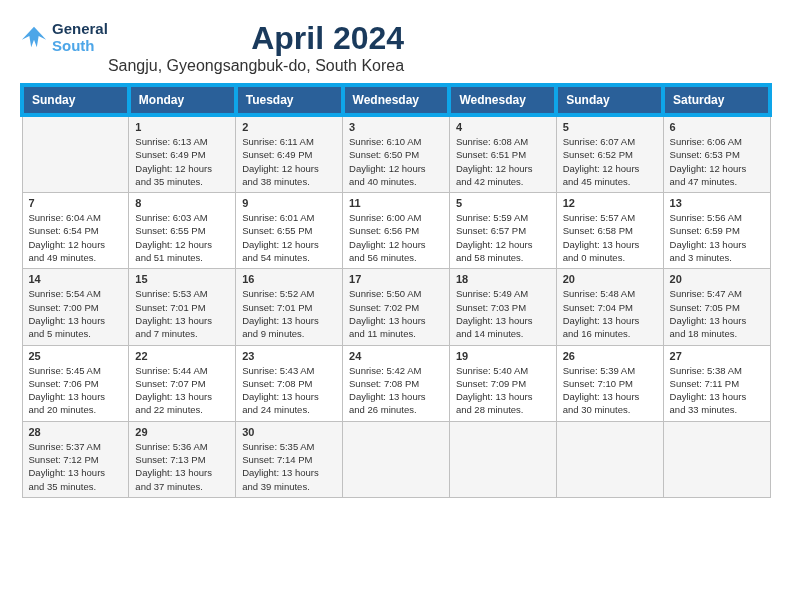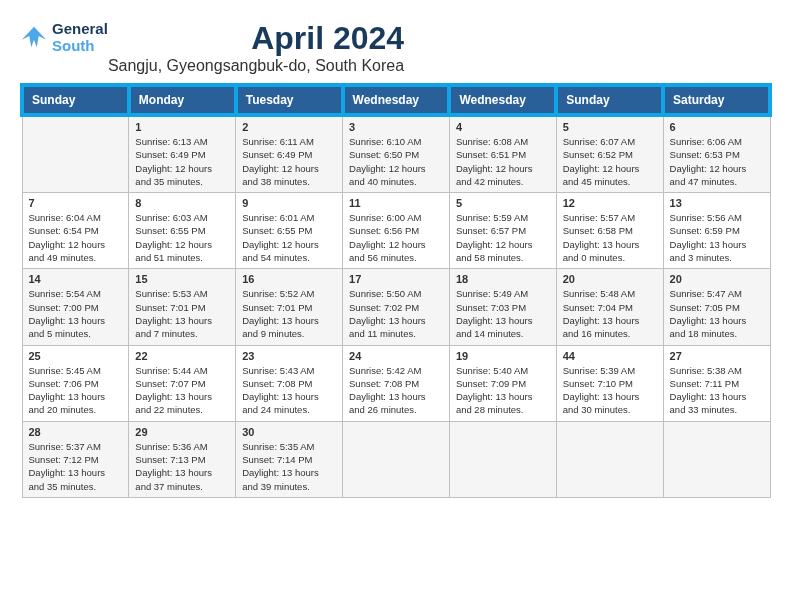--- a/index.html
+++ b/index.html
@@ -215,21 +215,21 @@
         </td>
         <td>
           <span class="day-number">24</span>
           <div class="day-info">Sunrise: 5:42 AM<br>Sunset: 7:08 PM<br>Daylight: 13 hours<br>and 26 minutes.</div>
         </td>
         <td>
           <span class="day-number">19</span>
           <div class="day-info">Sunrise: 5:40 AM<br>Sunset: 7:09 PM<br>Daylight: 13 hours<br>and 28 minutes.</div>
         </td>
         <td>
-          <span class="day-number">44</span>
+          <span class="day-number">26</span>
           <div class="day-info">Sunrise: 5:39 AM<br>Sunset: 7:10 PM<br>Daylight: 13 hours<br>and 30 minutes.</div>
         </td>
         <td>
           <span class="day-number">27</span>
           <div class="day-info">Sunrise: 5:38 AM<br>Sunset: 7:11 PM<br>Daylight: 13 hours<br>and 33 minutes.</div>
         </td>
       </tr>
       <tr>
         <td>
           <span class="day-number">28</span>

